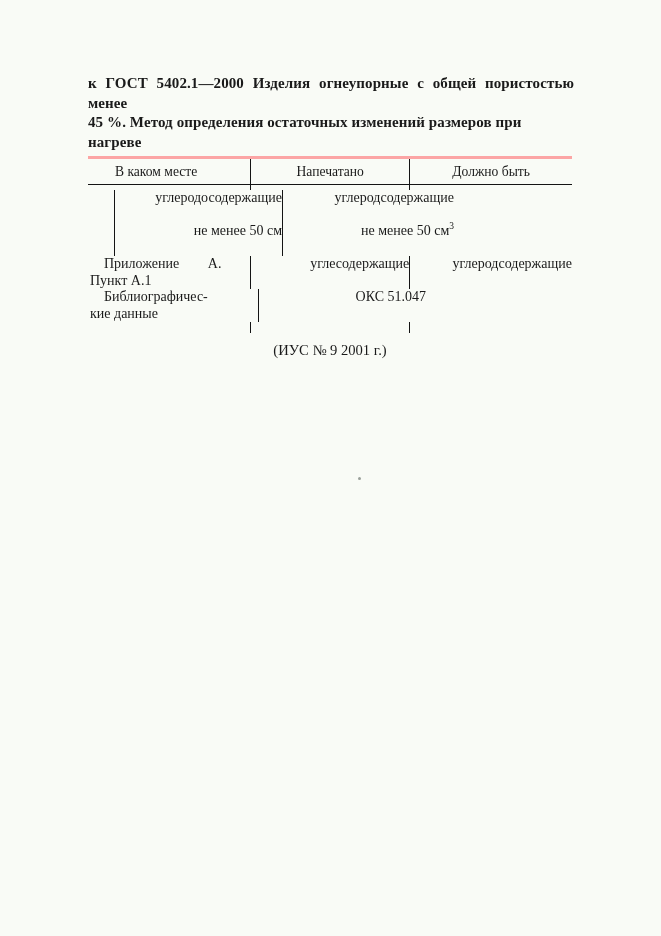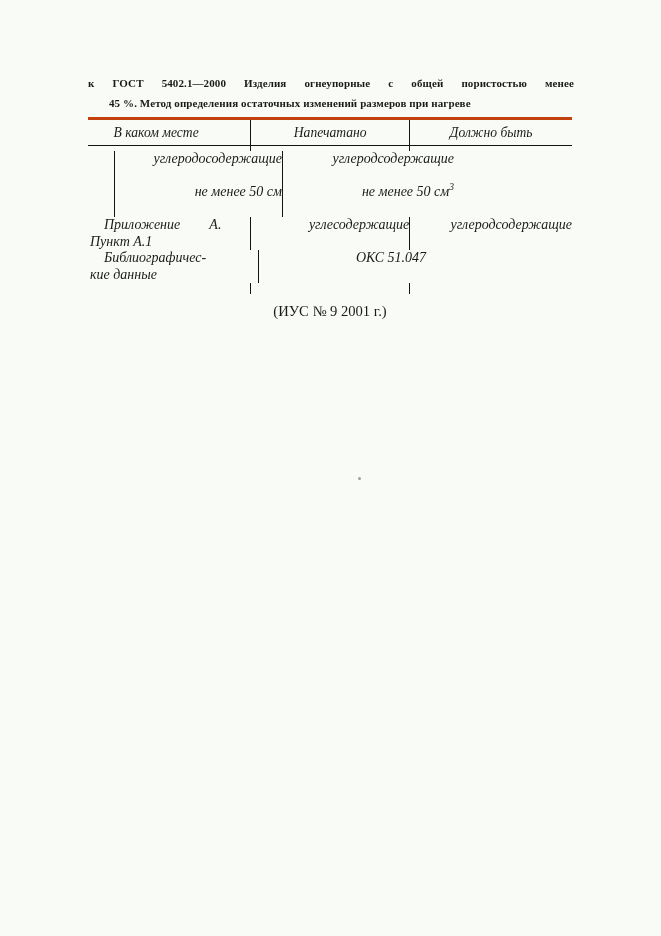--- a/index.html
+++ b/index.html
@@ -13,29 +13,29 @@
     overflow: hidden;
   }
   .content {
     position: absolute;
     left: 88px;
     top: 74px;
     width: 486px;
   }
   .title {
     margin: 0 0 4px 0;
-    font-size: 11px;
+    font-size: 15px;
     font-weight: bold;
     line-height: 19.5px;
     letter-spacing: 0.1px;
   }
   .title .tl1 { display: block; text-align: justify; text-align-last: justify; }
-  .title .tl2 { display: block; margin-left: 21px; }
+  .title .tl2 { display: block; }
 
-  .tbl { width: 484px; border-top: 3px solid #c2410c; font-style: italic; }
+  .tbl { width: 484px; border-top: 3px solid #fca5a5; }
   .hrow { display: flex; border-bottom: 1px solid #141414; }
   .hc {
     box-sizing: border-box;
     text-align: center;
     font-size: 13.6px;
     line-height: 17px;
     padding: 4px 2px;
   }
   .c1w { width: 144px; }
   .c2w { width: 168px; border-left: 1px solid #141414; margin-left: 26px; }

